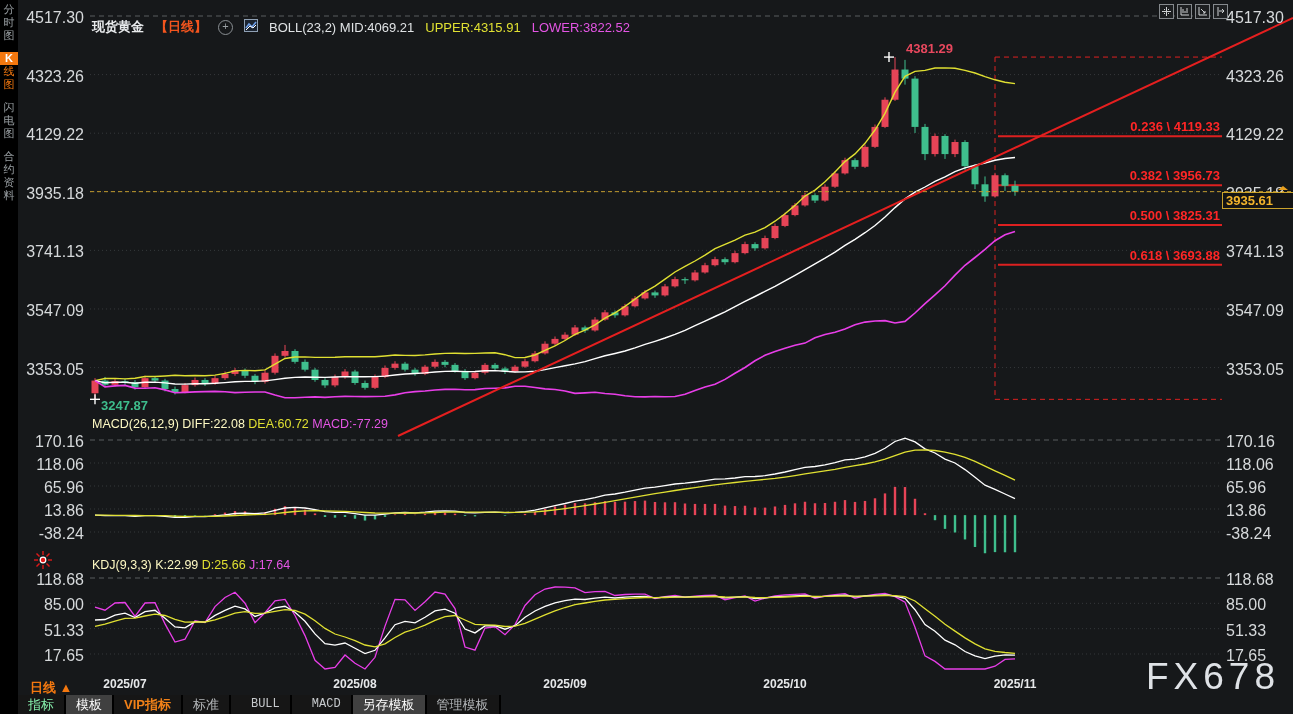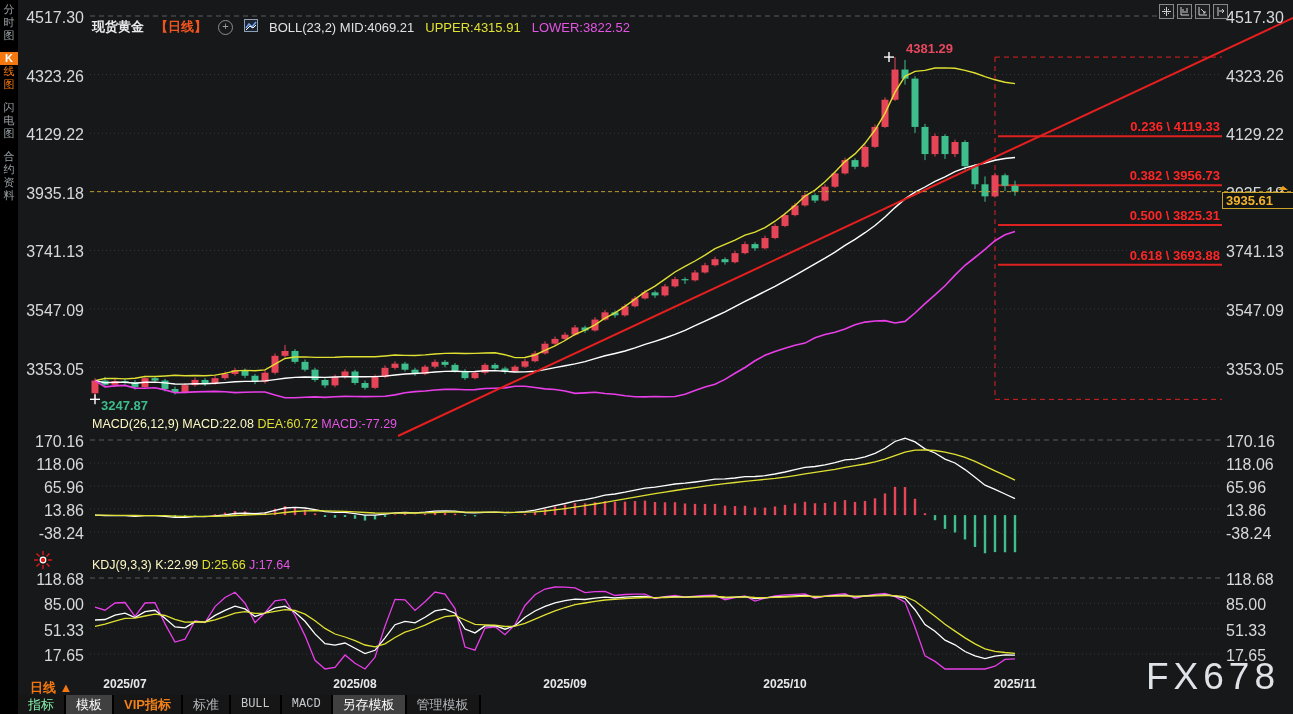--- a/index.html
+++ b/index.html
@@ -46,21 +46,21 @@
   #burst-icon{position:absolute;left:34px;top:551px;z-index:4;}
   
   #period-label{position:absolute;left:30px;top:679px;color:#f4780f;font-size:13px;font-weight:bold;z-index:6;cursor:pointer;}
   #toolbar{position:absolute;left:18px;top:695px;height:19px;display:flex;z-index:6;}
   .ftab{height:19px;line-height:19px;padding:0 10px;font-size:13px;background:#161616;
         border-right:2px solid #000;cursor:pointer;white-space:nowrap;}
   .ftab.plain{color:#86efac;}
   .ftab.selected{background:#404040;color:#fff;}
   .ftab.orange{color:#f08018;font-weight:bold;}
   .ftab.gray{color:#b4b7ba;}
-  .ftab.mono{font-family:"Liberation Mono",monospace;color:#c6c9cc;font-size:12px;}
+  .ftab.mono{font-family:"Liberation Mono",monospace;color:#c6c9cc;font-size:12px;padding-left:20px;}
   #watermark{position:absolute;left:1146px;top:656px;font-size:37px;color:#dfe2e6;
              letter-spacing:5px;z-index:7;}
   svg#cv{position:absolute;left:0;top:0;z-index:2;}
 </style>
 </head>
 <body>
 
 <div id="stage">
 
   <div id="sidebar">
@@ -450,21 +450,21 @@
       <polyline points="95.0,607.1 105.0,610.2 115.0,603.0 125.0,602.5 135.0,616.5 145.0,603.0 155.0,602.6 165.0,623.9 175.0,642.1 185.0,639.2 195.0,620.8 205.0,622.6 215.0,606.6 225.0,597.5 235.0,592.2 245.0,603.2 255.0,622.6 265.0,612.7 275.0,600.8 285.0,599.4 295.0,615.5 305.0,635.6 315.0,660.3 325.0,669.0 335.0,667.5 345.0,655.0 355.0,663.3 365.0,669.0 375.0,657.3 385.0,626.1 395.0,599.3 405.0,599.8 415.0,610.4 425.0,601.8 435.0,592.0 445.0,594.2 455.0,608.6 465.0,647.0 475.0,650.1 485.0,628.1 495.0,626.8 505.0,634.7 515.0,624.6 525.0,605.5 535.0,594.7 545.0,589.0 555.0,587.0 565.0,587.2 575.0,587.8 585.0,592.6 595.0,591.7 605.0,591.5 615.0,595.5 625.0,594.5 635.0,594.2 645.0,594.2 655.0,598.5 665.0,596.6 675.0,595.4 685.0,597.1 695.0,596.1 705.0,595.3 715.0,595.1 725.0,599.7 735.0,597.6 745.0,596.0 755.0,601.1 765.0,598.1 775.0,596.0 785.0,594.8 795.0,594.3 805.0,593.8 815.0,598.2 825.0,596.0 835.0,594.6 845.0,593.7 855.0,598.3 865.0,595.8 875.0,594.3 885.0,593.4 895.0,596.7 905.0,602.1 915.0,627.2 925.0,655.9 935.0,661.4 945.0,669.0 955.0,669.0 965.0,669.0 975.0,669.0 985.0,669.0 995.0,666.2 1005.0,659.4 1015.0,658.9" fill="none" stroke="#e83ee8" stroke-width="1.3"></polyline>
       <polyline points="95.0,620.0 105.0,619.5 115.0,615.1 125.0,613.1 135.0,617.6 145.0,611.7 155.0,610.3 165.0,618.3 175.0,626.9 185.0,627.8 195.0,621.6 205.0,622.2 215.0,615.4 225.0,610.3 235.0,606.2 245.0,608.9 255.0,616.4 265.0,613.0 275.0,607.9 285.0,606.3 295.0,612.2 305.0,621.3 315.0,633.9 325.0,643.6 335.0,645.2 345.0,643.0 355.0,648.3 365.0,653.6 375.0,650.3 385.0,637.9 395.0,624.7 405.0,621.3 415.0,622.8 425.0,617.3 435.0,610.9 445.0,609.1 455.0,613.2 465.0,629.0 475.0,632.9 485.0,625.9 495.0,625.7 505.0,629.2 515.0,625.7 525.0,617.3 535.0,611.0 545.0,606.3 555.0,602.9 565.0,600.7 575.0,599.1 585.0,599.5 595.0,598.1 605.0,597.1 615.0,598.0 625.0,597.2 635.0,596.7 645.0,596.4 655.0,597.9 665.0,597.2 675.0,596.6 685.0,597.1 695.0,596.7 705.0,596.3 715.0,596.1 725.0,597.9 735.0,597.2 745.0,596.6 755.0,598.7 765.0,597.8 775.0,596.9 785.0,596.3 795.0,595.8 805.0,595.4 815.0,597.1 825.0,596.3 835.0,595.6 845.0,595.1 855.0,596.9 865.0,596.0 875.0,595.3 885.0,594.8 895.0,596.0 905.0,598.4 915.0,609.7 925.0,624.5 935.0,631.3 945.0,640.2 955.0,644.8 965.0,651.5 975.0,655.8 985.0,658.7 995.0,656.2 1005.0,654.8 1015.0,655.2" fill="none" stroke="#ffffff" stroke-width="1.3"></polyline>
       <polyline points="95.0,626.4 105.0,624.1 115.0,621.1 125.0,618.4 135.0,618.2 145.0,616.0 155.0,614.1 165.0,615.5 175.0,619.3 185.0,622.1 195.0,621.9 205.0,622.0 215.0,619.8 225.0,616.6 235.0,613.2 245.0,611.7 255.0,613.3 265.0,613.2 275.0,611.4 285.0,609.7 295.0,610.5 305.0,614.1 315.0,620.7 325.0,628.4 335.0,634.0 345.0,637.0 355.0,640.7 365.0,645.0 375.0,646.8 385.0,643.8 395.0,637.5 405.0,632.1 415.0,629.0 425.0,625.1 435.0,620.4 445.0,616.6 455.0,615.5 465.0,620.0 475.0,624.3 485.0,624.8 495.0,625.1 505.0,626.5 515.0,626.2 525.0,623.3 535.0,619.2 545.0,614.9 555.0,610.9 565.0,607.5 575.0,604.7 585.0,603.0 595.0,601.4 605.0,600.0 615.0,599.3 625.0,598.6 635.0,598.0 645.0,597.5 655.0,597.6 665.0,597.5 675.0,597.2 685.0,597.2 695.0,597.0 705.0,596.8 715.0,596.5 725.0,597.0 735.0,597.1 745.0,596.9 755.0,597.5 765.0,597.6 775.0,597.4 785.0,597.0 795.0,596.6 805.0,596.2 815.0,596.5 825.0,596.4 835.0,596.2 845.0,595.8 855.0,596.2 865.0,596.1 875.0,595.8 885.0,595.5 895.0,595.7 905.0,596.6 915.0,601.0 925.0,608.8 935.0,616.3 945.0,624.3 955.0,631.1 965.0,637.9 975.0,643.9 985.0,648.8 995.0,651.3 1005.0,652.5 1015.0,653.4" fill="none" stroke="#e0e032" stroke-width="1.3"></polyline>
     </svg>
 
   <div id="high-label">4381.29</div>
   <div id="low-label">3247.87</div>
 
   <div class="pane-head" style="top:417px">
     <span class="w">MACD(26,12,9)</span>
-    <span class="w">MACD:22.08</span>
+    <span class="w">DIFF:22.08</span>
     <span class="y">DEA:60.72</span>
     <span class="m">MACD:-77.29</span>
   </div>
 
   <div class="pane-head" style="top:558px">
     <span class="w">KDJ(9,3,3)</span>
     <span class="w">K:22.99</span>
     <span class="y">D:25.66</span>
     <span class="m">J:17.64</span>
   </div>

